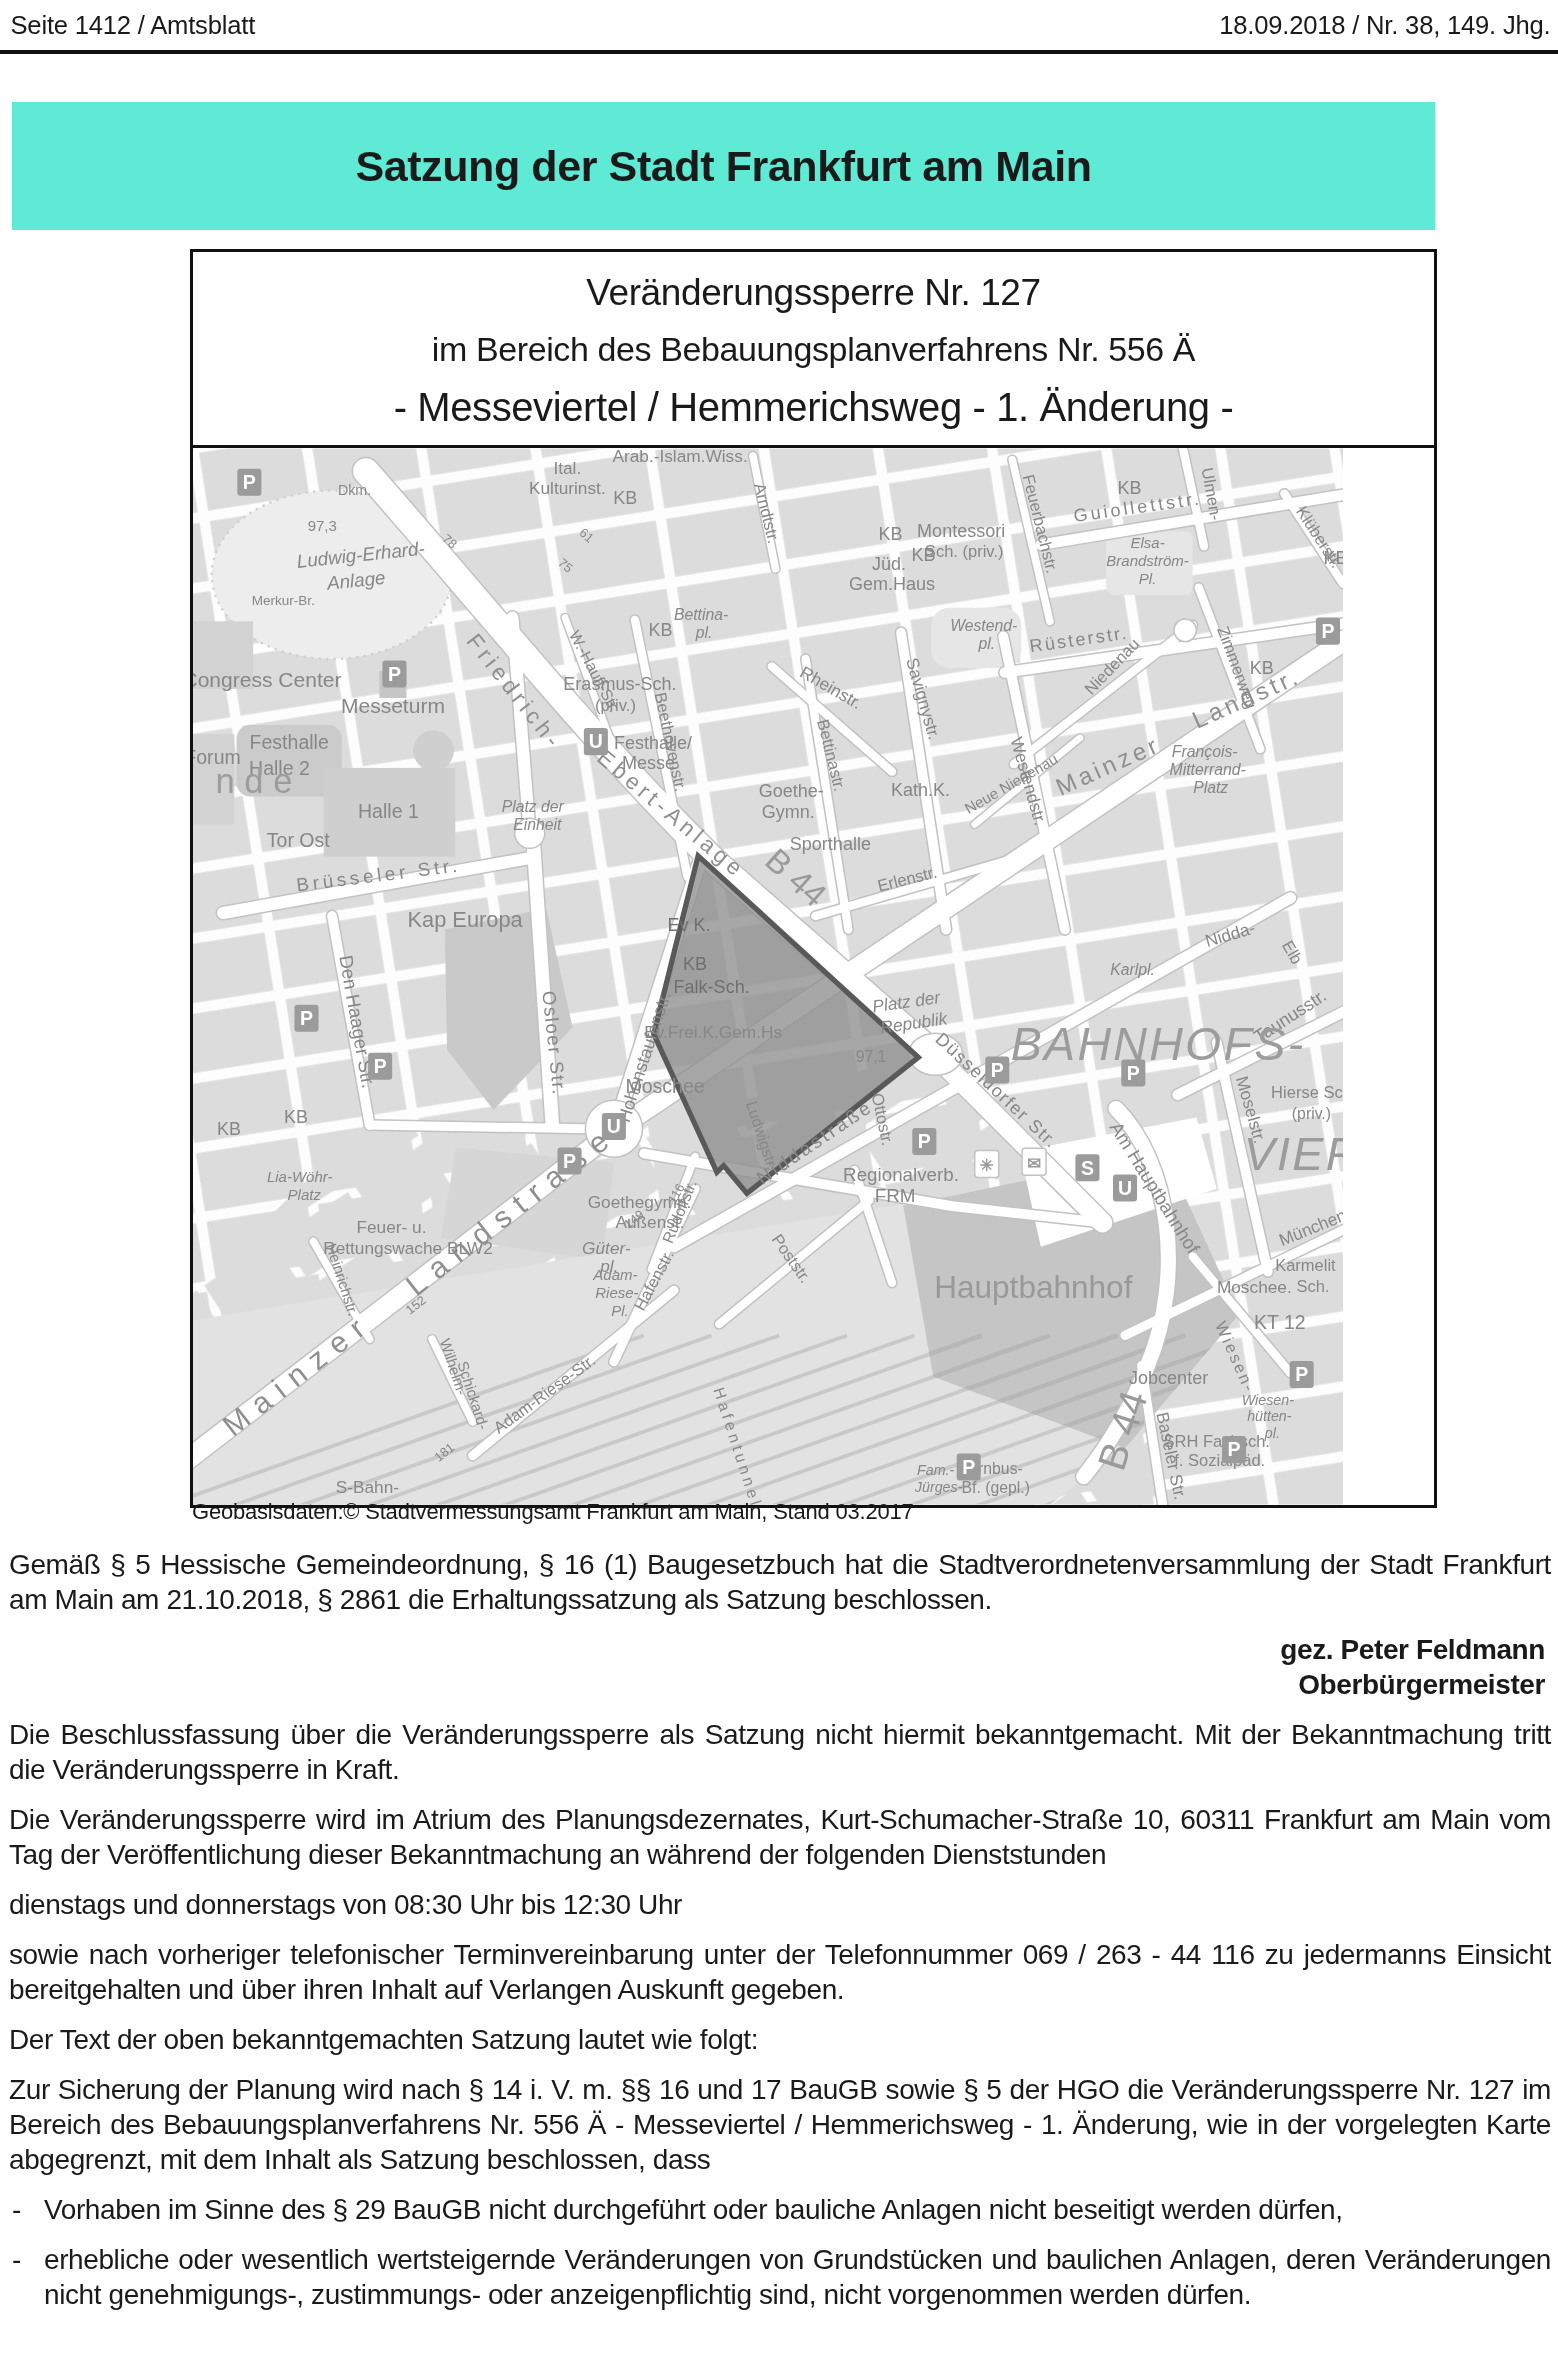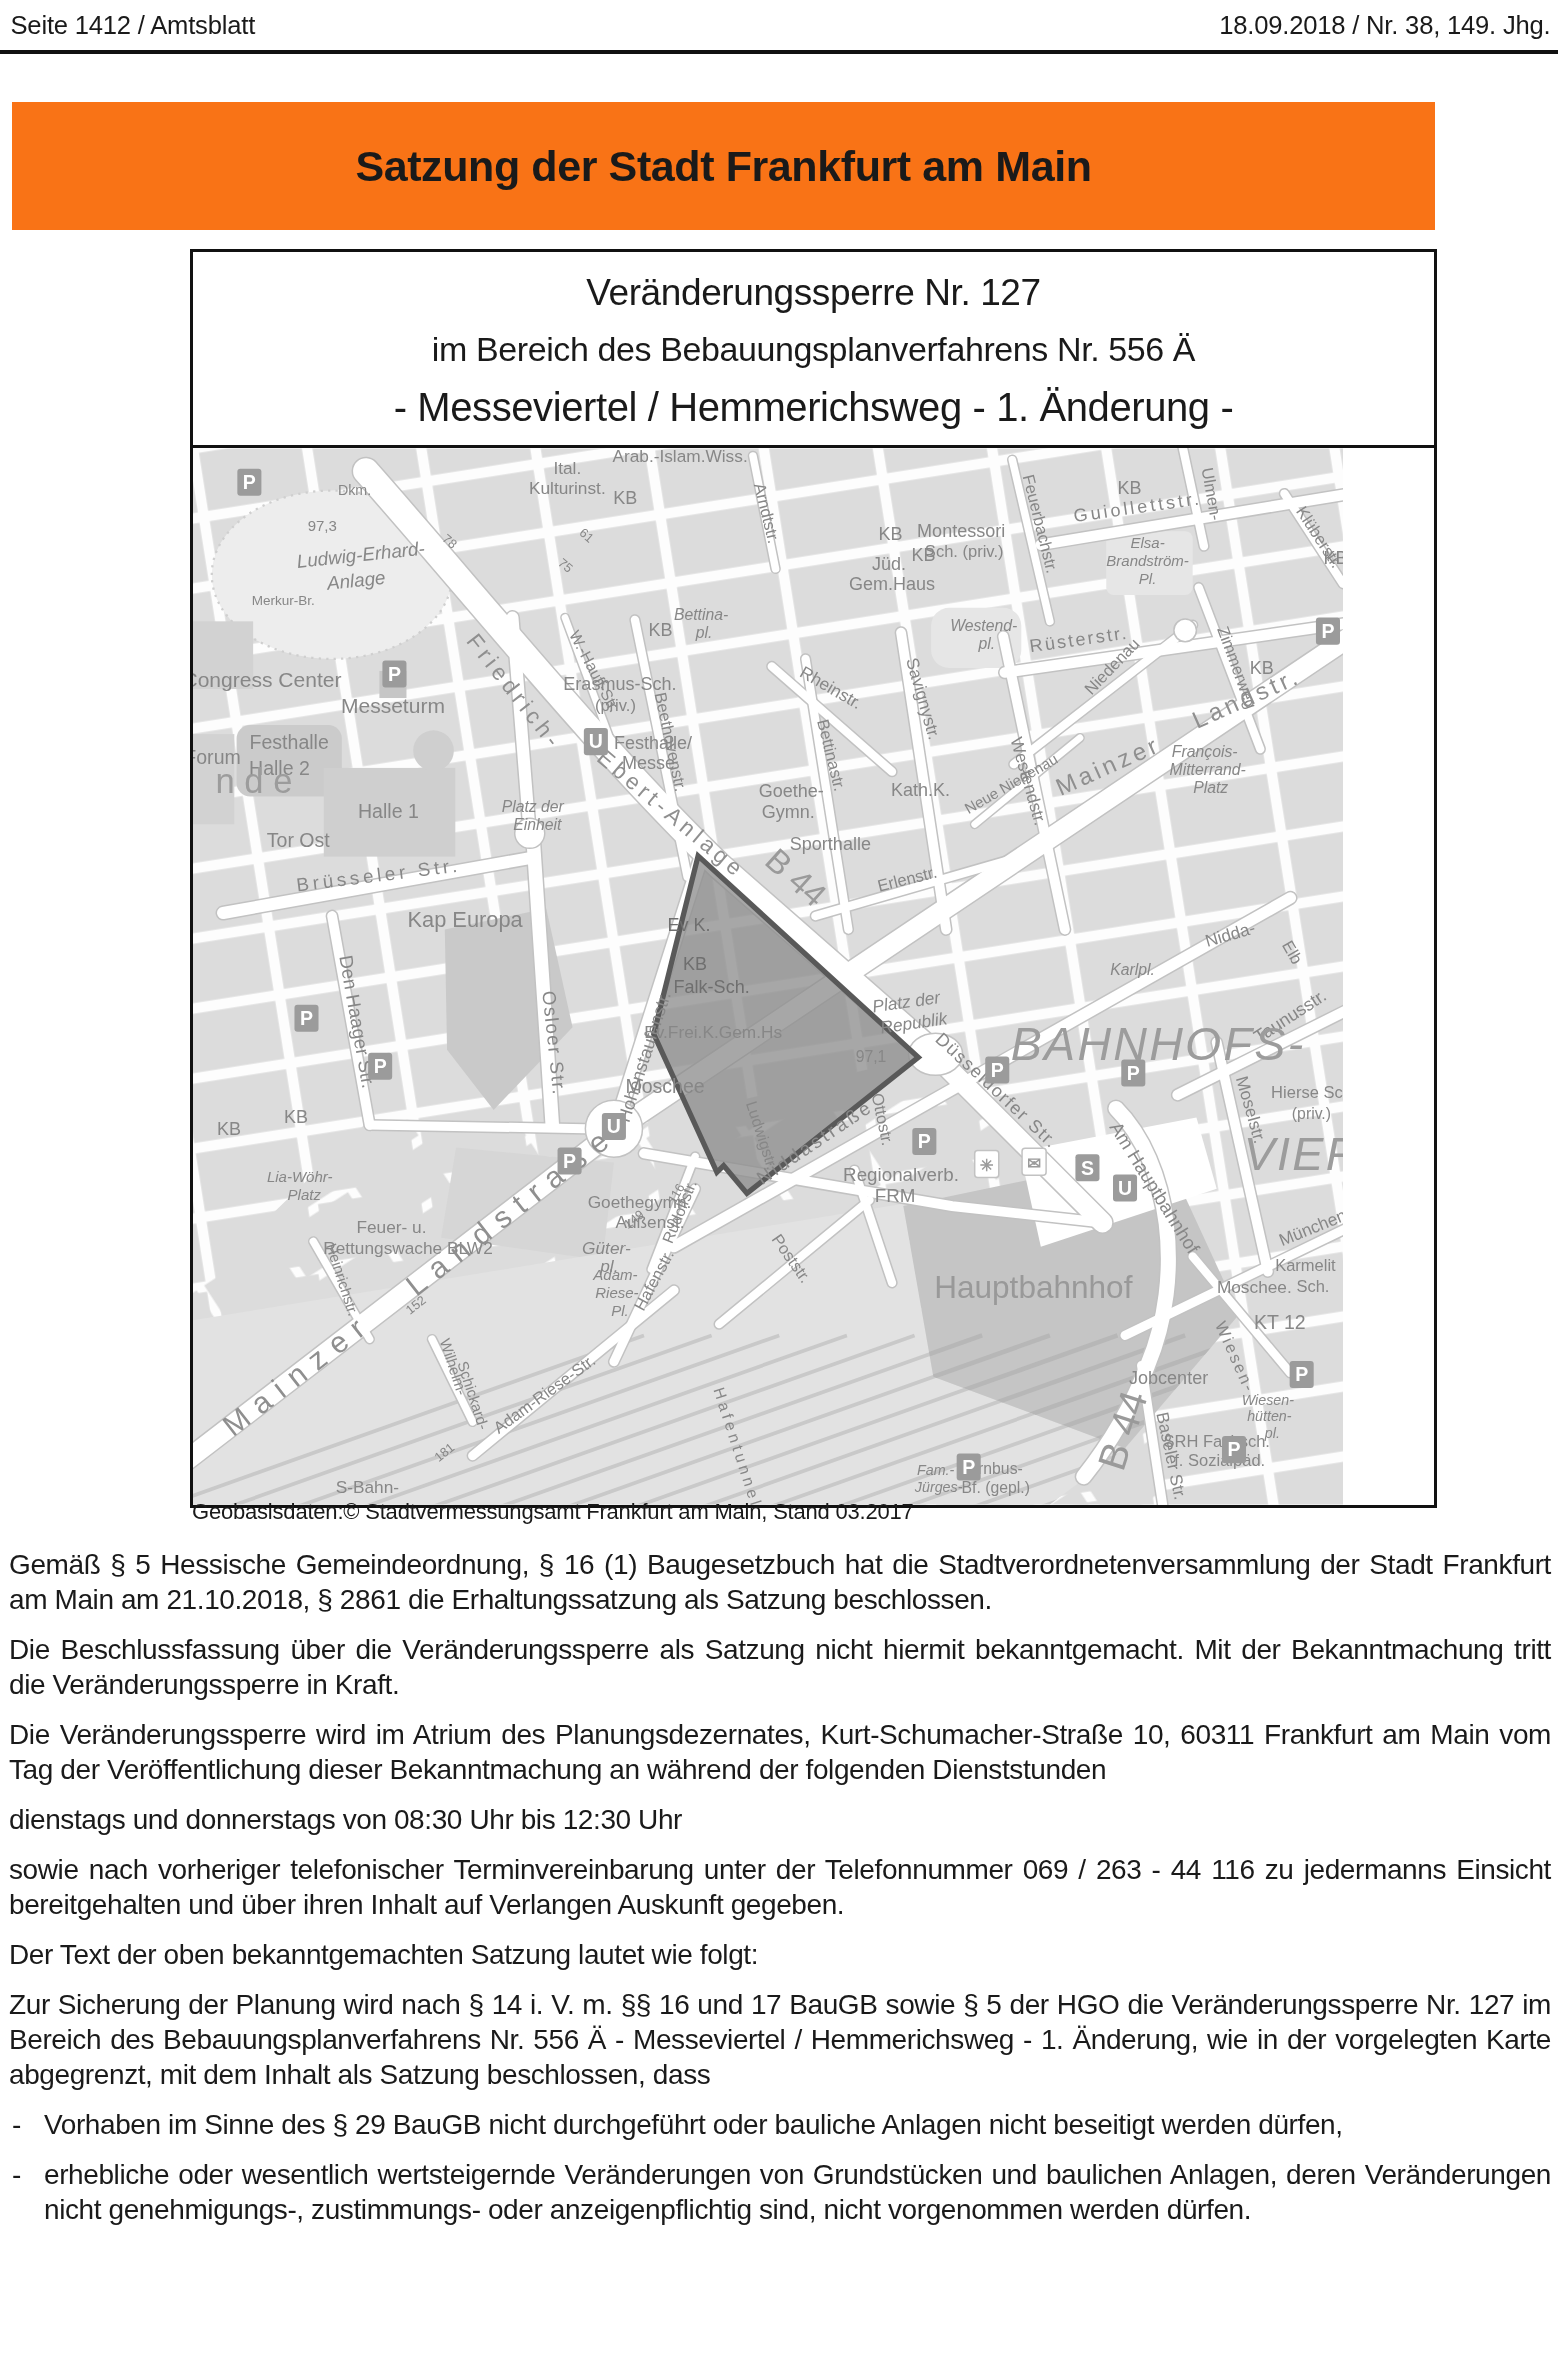--- a/index.html
+++ b/index.html
@@ -24,21 +24,21 @@
 </style>
 </head>
 <body>
 
 <div class="header">
   <span>Seite 1412 / Amtsblatt</span>
   <span>18.09.2018 / Nr. 38, 149. Jhg.</span>
 </div>
 <div class="header-rule"></div>
 
-<div class="banner" style="background: #f97316;">
+<div class="banner" style="background: #5eead4;">
   <div class="banner-title">Satzung der Stadt Frankfurt am Main</div>
 </div>
 
 <div class="map-figure">
   <div class="map-title">
     <div class="l1">Veränderungssperre Nr. 127</div>
     <div class="l2">im Bereich des Bebauungsplanverfahrens Nr. 556 Ä</div>
     <div class="l3">- Messeviertel / Hemmerichsweg - 1. Änderung -</div>
   </div>
   <div class="map-wrap">
@@ -439,20 +439,24 @@
           </g>
         </g>
     </svg>
   </div>
 </div>
 
 <div class="map-caption">Geobasisdaten:© Stadtvermessungsamt Frankfurt am Main, Stand 03.2017</div>
 
 <div class="body-text">
     <p>Gemäß § 5 Hessische Gemeindeordnung, § 16 (1) Baugesetzbuch hat die Stadtverordnetenversammlung der Stadt Frankfurt am Main am 21.10.2018, § 2861 die Erhaltungssatzung als Satzung beschlossen.</p>
+    <div class="sig">
+      <div>gez. Peter Feldmann</div>
+      <div>Oberbürgermeister</div>
+    </div>
     <p>Die Beschlussfassung über die Veränderungssperre als Satzung nicht hiermit bekanntgemacht. Mit der Bekanntmachung tritt die Veränderungssperre in Kraft.</p>
     <p>Die Veränderungssperre wird im Atrium des Planungsdezernates, Kurt-Schumacher-Straße 10, 60311 Frankfurt am Main vom Tag der Veröffentlichung dieser Bekanntmachung an während der folgenden Dienststunden</p>
     <p>dienstags und donnerstags von 08:30 Uhr bis 12:30 Uhr</p>
     <p>sowie nach vorheriger telefonischer Terminvereinbarung unter der Telefonnummer 069 / 263 - 44 116 zu jedermanns Einsicht bereitgehalten und über ihren Inhalt auf Verlangen Auskunft gegeben.</p>
     <p>Der Text der oben bekanntgemachten Satzung lautet wie folgt:</p>
     <p>Zur Sicherung der Planung wird nach § 14 i. V. m. §§ 16 und 17 BauGB sowie § 5 der HGO die Veränderungssperre Nr. 127 im Bereich des Bebauungsplanverfahrens Nr. 556 Ä - Messeviertel / Hemmerichsweg - 1. Änderung, wie in der vorgelegten Karte abgegrenzt, mit dem Inhalt als Satzung beschlossen, dass</p>
     <p class="bullet"><span class="dash">-</span><span>Vorhaben im Sinne des § 29 BauGB nicht durchgeführt oder bauliche Anlagen nicht beseitigt werden dürfen,</span></p>
     <p class="bullet"><span class="dash">-</span><span>erhebliche oder wesentlich wertsteigernde Veränderungen von Grundstücken und baulichen Anlagen, deren Veränderungen nicht genehmigungs-, zustimmungs- oder anzeigenpflichtig sind, nicht vorgenommen werden dürfen.</span></p>
   </div>
 

